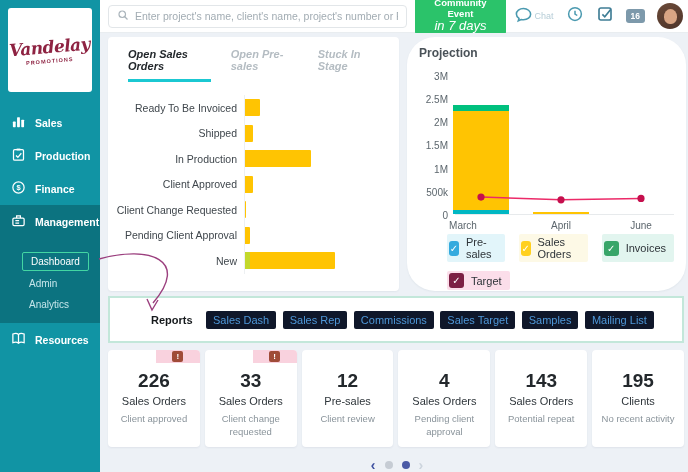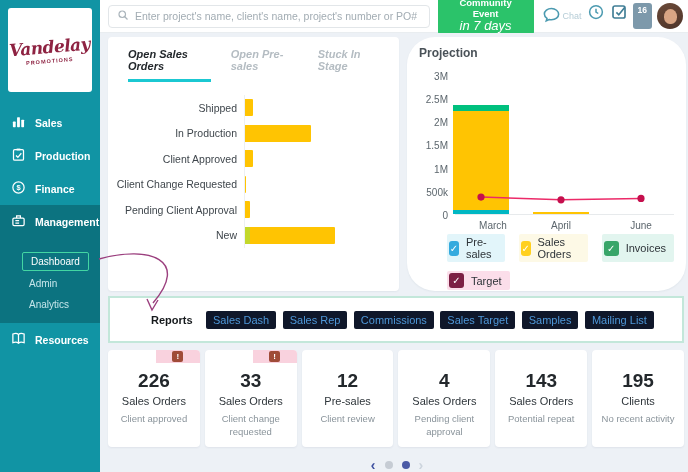--- a/index.html
+++ b/index.html
@@ -28,21 +28,21 @@
             display:flex; align-items:center; padding:0 5px 0 8px; gap:8px; }
   .search { width:333px; height:23px; border:1px solid #e2e6e9; border-radius:4px;
             display:flex; align-items:center; gap:6px; padding:0 8px; background:#fff; }
   .search input { border:none; outline:none; flex:1; font-size:10.5px; color:#5a646b;
                   font-family:"Liberation Sans",sans-serif; }
   .search input::placeholder { color:#a2acb3; }
   .community-btn { background:#2bc36a; border:none; border-radius:5px; color:#fff; cursor:pointer;
                    padding:3px 9px; line-height:1.15; text-align:center; }
   .cb1 { font-size:9.5px; font-weight:bold; display:block; }
   .cb2 { font-size:13px; display:block;font-style:italic; }
-  .top-icons { display:flex; gap:5px; margin-left:auto; }
+  .top-icons { display:flex; align-items:center; gap:12px; margin-left:auto; }
   .chat-wrap { display:flex; align-items:center; gap:2px; cursor:pointer; }
   .chat-label { font-size:9px; color:#b6cdd7; }
   .badge16 { background:#7d99ab; color:#fff; font-size:8.5px; font-weight:bold;
              border-radius:3px; padding:2px 5px; cursor:pointer; }
   .avatar { width:26px; height:26px; border-radius:50%; overflow:hidden; position:relative;
             background:linear-gradient(160deg,#6b4a38 0%,#4e342a 100%); cursor:pointer; flex-shrink:0; }
   .avatar::after { content:""; position:absolute; left:7px; top:6px; width:13px; height:15px;
                    border-radius:50% 50% 45% 45%; background:#d9a584; }
 
   
@@ -205,20 +205,26 @@
       <div class="panels">
 
         <section class="panel panel-left">
           <div class="tabs">
             <span class="tab active">Open Sales Orders</span>
             <span class="tab">Open Pre-sales</span>
             <span class="tab">Stuck In Stage</span>
           </div>
           <div class="hchart">
               <div class="hrow">
+                <div class="hlabel">Ready To Be Invoiced</div>
+                <div class="htrack">
+                  <div class="hbar" style="width: 15.3px; background: rgb(255, 196, 2);"></div>
+                </div>
+              </div>
+              <div class="hrow">
                 <div class="hlabel">Shipped</div>
                 <div class="htrack">
                   <div class="hbar" style="width: 8.1px; background: rgb(255, 196, 2);"></div>
                 </div>
               </div>
               <div class="hrow">
                 <div class="hlabel">In Production</div>
                 <div class="htrack">
                   <div class="hbar" style="width: 65.7px; background: rgb(255, 196, 2);"></div>
                 </div>
@@ -262,21 +268,21 @@
               <span>500k</span>
               <span>0</span>
             </div>
             <div class="plot">
               <svg>
                   <polyline points="26,120.06 106,122.82 186,121.44" fill="none" stroke="#ec2a68" stroke-width="1.6"></polyline>
                   <circle cx="26" cy="120.06" r="3.6" fill="#c50f4d"></circle>
                   <circle cx="106" cy="122.82" r="3.6" fill="#c50f4d"></circle>
                   <circle cx="186" cy="121.44" r="3.6" fill="#c50f4d"></circle>
                 </svg>
-              <span class="xlabel" style="left: 38px;">March</span>
+              <span class="xlabel" style="left: 8px;">March</span>
               <span class="xlabel" style="left: 106px;">April</span>
               <span class="xlabel" style="left: 186px;">June</span>
             <div style="position: absolute; bottom: 0px; left: -2px; width: 56px; display: flex; flex-direction: column-reverse; z-index: 1;">
                   <div style="height: 3.68px; background: rgb(0, 183, 195);"></div>
                   <div style="height: 98.9px; background: rgb(255, 196, 2);"></div>
                   <div style="height: 5.98px; background: rgb(0, 192, 126);"></div>
                 </div>
                 <div style="position: absolute; bottom: 0px; left: 78px; width: 56px; display: flex; flex-direction: column-reverse; z-index: 1;">
                   <div style="height: 2px; background: rgb(255, 196, 2);"></div>
                 </div>

